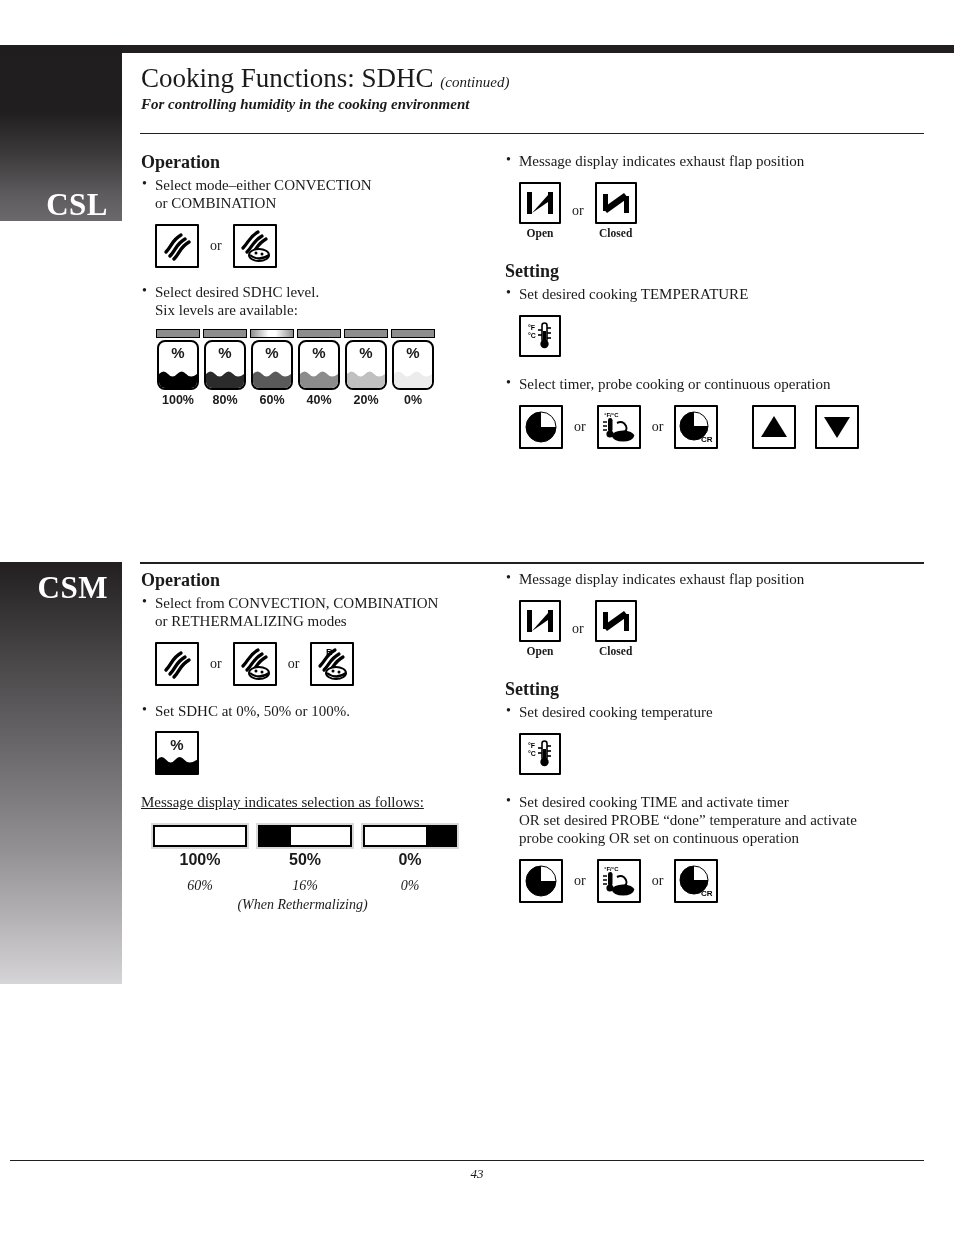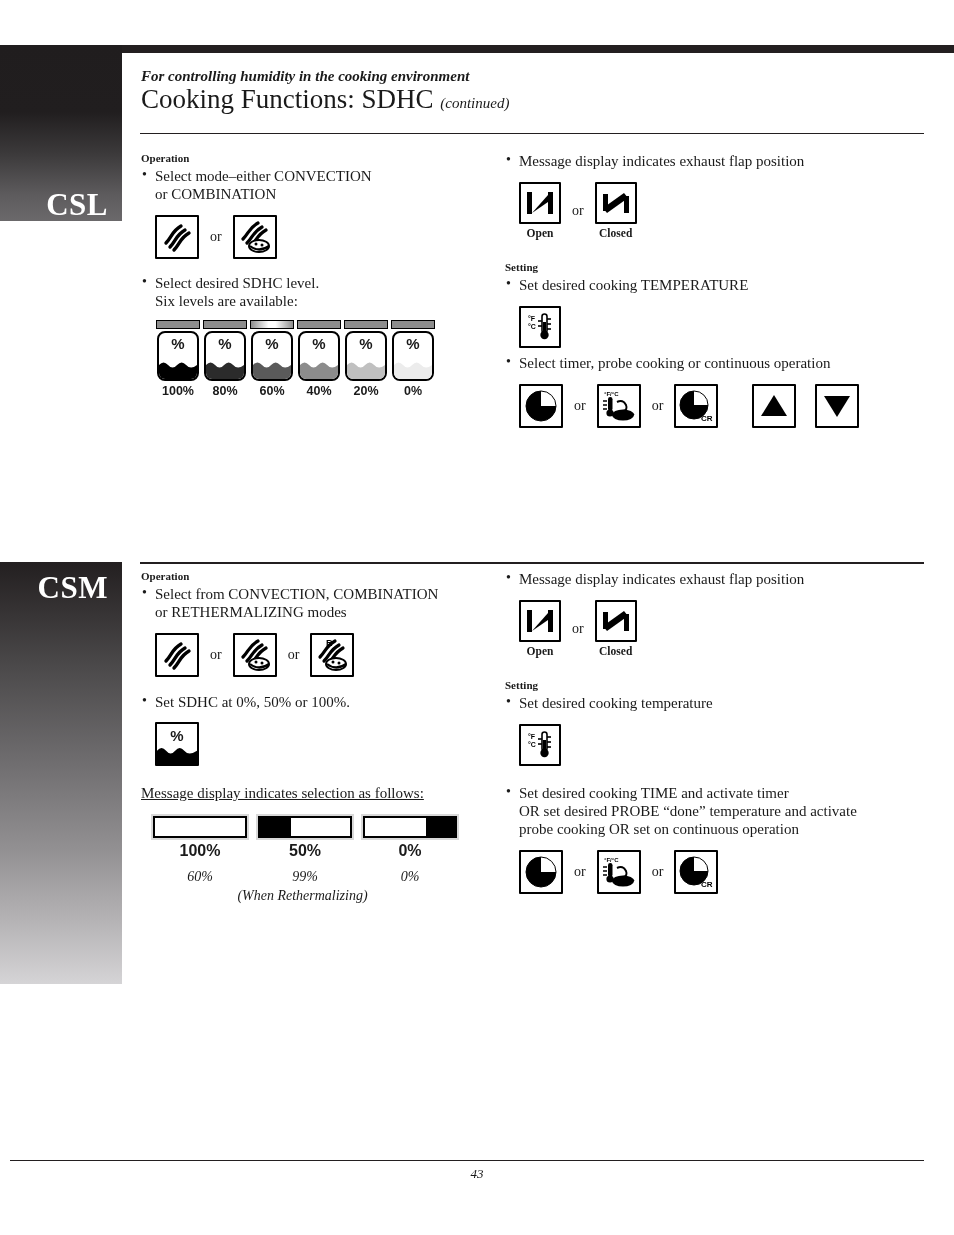--- a/index.html
+++ b/index.html
@@ -25,21 +25,21 @@
   #doc-title{font-size:27px;line-height:1.05;font-family:"Liberation Serif",serif;}
   #doc-title .cont{font-size:15px;font-style:italic;}
   #doc-subtitle{font-size:15px;font-style:italic;font-weight:bold;margin-top:4px;}
 
   
   .col-left{position:absolute;left:141px;width:350px;}
   .col-right{position:absolute;left:505px;width:420px;}
   #csl-left{top:152px;} #csl-right{top:152px;}
   #csm-left{top:570px;} #csm-right{top:570px;}
 
-  h3.sec{font-size:11px;font-weight:bold;margin:0 0 3px 0;font-family:"Liberation Serif",serif;}
+  h3.sec{font-size:18px;font-weight:bold;margin:0 0 3px 0;font-family:"Liberation Serif",serif;}
   .bullet{position:relative;padding-left:14px;font-size:15px;line-height:1.22;margin:0;}
   .bullet::before{content:"\2022";position:absolute;left:1px;top:-1px;font-size:14px;}
   .plain{font-size:15px;line-height:1.22;margin:0;text-decoration:underline;}
 
   
   .keyrow{display:flex;align-items:flex-start;}
   .keywrap{display:flex;flex-direction:column;align-items:center;}
   .key{width:42px;height:42px;border:2.2px solid #000;border-radius:1px;background:#fff;
        position:relative;box-sizing:border-box;overflow:hidden;}
   .key.lg{width:44px;height:44px;}
@@ -76,25 +76,25 @@
 <div id="topbar"></div>
 
 <div id="tab-csl">
   <div class="tab-label">CSL</div>
 </div>
 <div id="tab-csm">
   <div class="tab-label">CSM</div>
 </div>
 
 <div id="header">
-  <div id="doc-subtitle">For controlling humidity in the cooking environment</div>
   <div id="doc-title">
     <span>Cooking Functions: SDHC</span>
     <span class="cont">(continued)</span>
   </div>
+  <div id="doc-subtitle">For controlling humidity in the cooking environment</div>
 </div>
 <div id="title-rule"></div>
 <div id="section-rule"></div>
 
 <div class="col-left" id="csl-left">
   <h3 class="sec">Operation</h3>
 
   <p class="bullet">
     <span>Select mode–either CONVECTION</span><br>
     <span>or COMBINATION</span>
@@ -237,21 +237,21 @@
             <line x1="26" y1="16" x2="30" y2="16"></line>
           <line x1="26" y1="21" x2="30" y2="21"></line>
         </g>
         <rect x="21" y="6" width="5" height="19" rx="2.5" fill="#fff" stroke="#000" stroke-width="1.6"></rect>
         <circle cx="23.5" cy="27" r="4.2" fill="#000"></circle>
         <rect x="22" y="14" width="3" height="12" fill="#000"></rect>
       </svg>
     </div>
   </div>
 
-  <p class="bullet" style="margin-top:6px;">Select timer, probe cooking or continuous operation</p>
+  <p class="bullet" style="margin-top:18px;">Select timer, probe cooking or continuous operation</p>
 
   <div class="keyrow" style="margin-top:12px;margin-left:14px;">
     <div class="key lg">
       <svg width="40" height="40" viewBox="0 0 40 40">
         <path d="M20 20 L20 5 A15 15 0 1 0 35 20 Z" fill="#000"></path>
         <path d="M20 20 L35 20 A15 15 0 0 0 20 5 Z" fill="#fff"></path>
         <circle cx="20" cy="20" r="15" fill="none" stroke="#000" stroke-width="1"></circle>
       </svg>
     </div>
     <span class="orword">or</span>
@@ -361,21 +361,21 @@
       </div>
       <div class="msglabel">100%</div>
       <div class="msgsub">60%</div>
     </div>
     <div class="msgcell">
       <div class="msgbar">
         <i style="width:34%;background:#000;"></i>
           <i style="width:66%;background:#fff;"></i>
       </div>
       <div class="msglabel">50%</div>
-      <div class="msgsub">99%</div>
+      <div class="msgsub">16%</div>
     </div>
     <div class="msgcell">
       <div class="msgbar">
         <i style="width:68%;background:#fff;"></i>
           <i style="width:32%;background:#000;"></i>
       </div>
       <div class="msglabel">0%</div>
       <div class="msgsub">0%</div>
     </div>
   </div>

